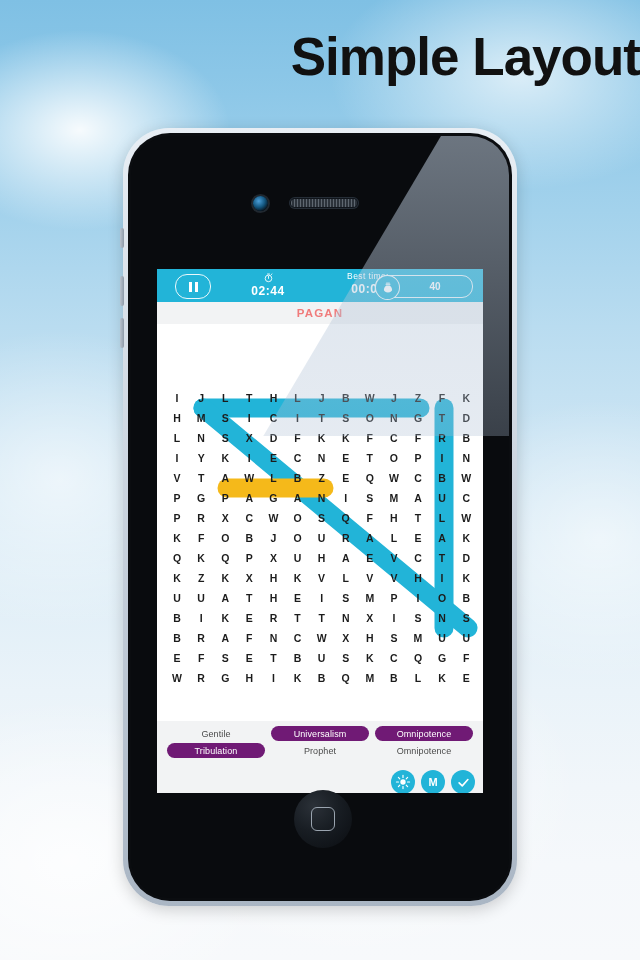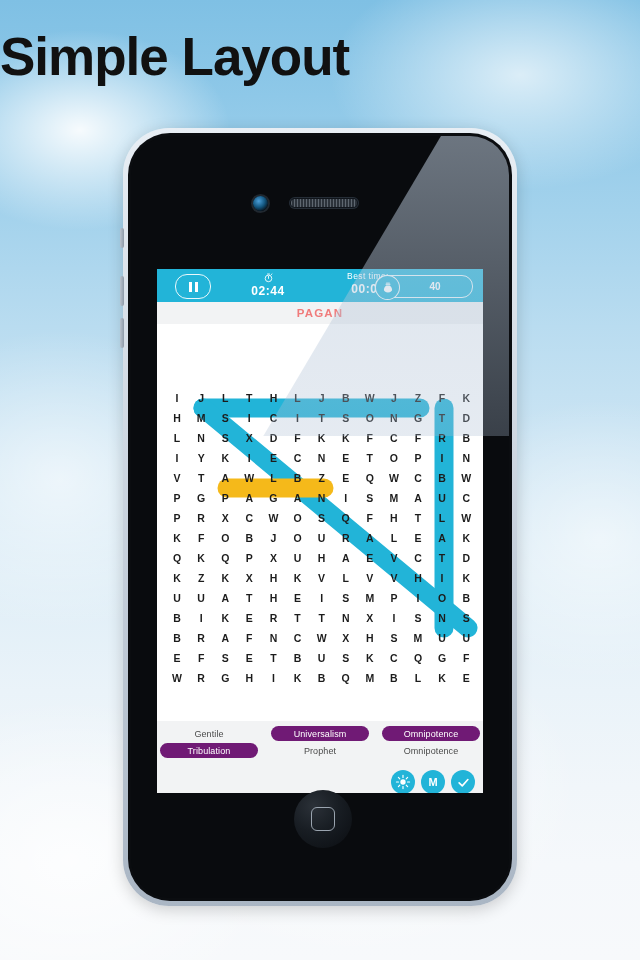--- a/index.html
+++ b/index.html
@@ -37,21 +37,21 @@
     background: radial-gradient(closest-side, rgba(255,255,255,0.92), rgba(255,255,255,0));
     pointer-events: none;
   }
 
   
   #headline {
     position: absolute;
     top: 26px;
     left: 0;
     width: 640px;
-    text-align: left;
+    text-align: right;
     font-size: 53px;
     font-weight: bold;
     color: #111111;
     letter-spacing: -1px;
     z-index: 6;
     font-family: "Liberation Sans", sans-serif;
   }
 
   
   #phone {
@@ -257,21 +257,21 @@
   
   #wordlist {
     position: relative;
     height: 72px;
     background: #f2f3f4;
     padding-top: 5px;
   }
   .wl-row {
     display: flex;
     justify-content: center;
-    gap: 13px;
+    gap: 6px;
     margin-bottom: 2px;
   }
   .wl-item {
     width: 98px;
     text-align: center;
     font-size: 9px;
     color: #4b4b4b;
     padding: 2.5px 0;
     border-radius: 9px;
     letter-spacing: 0.1px;

